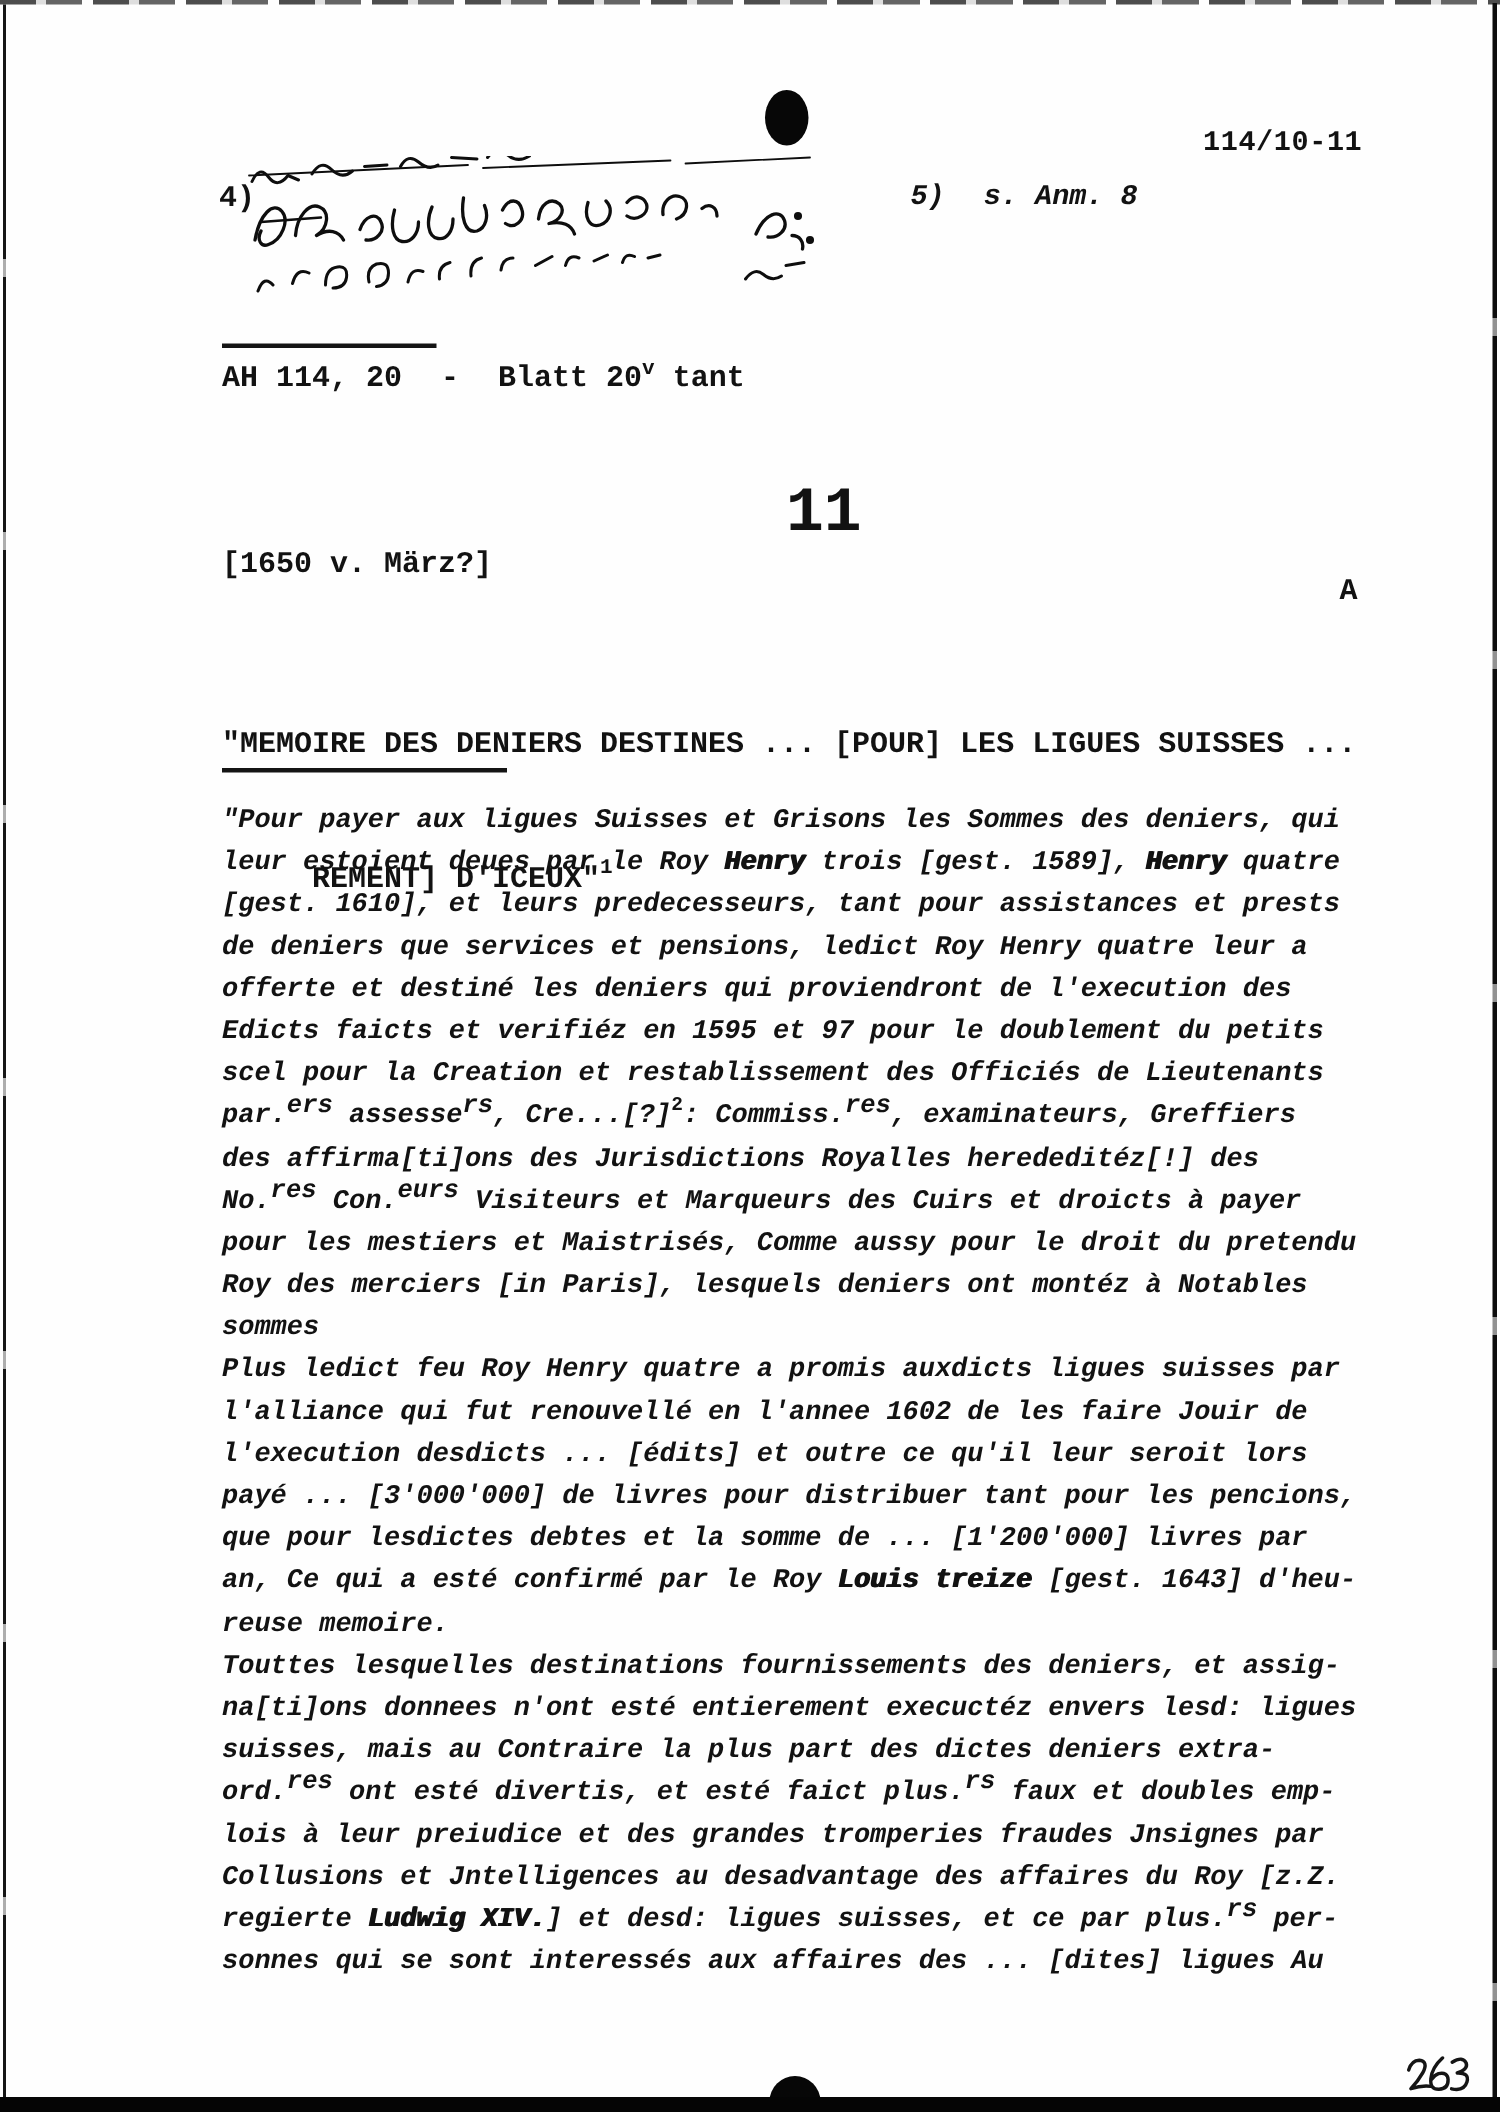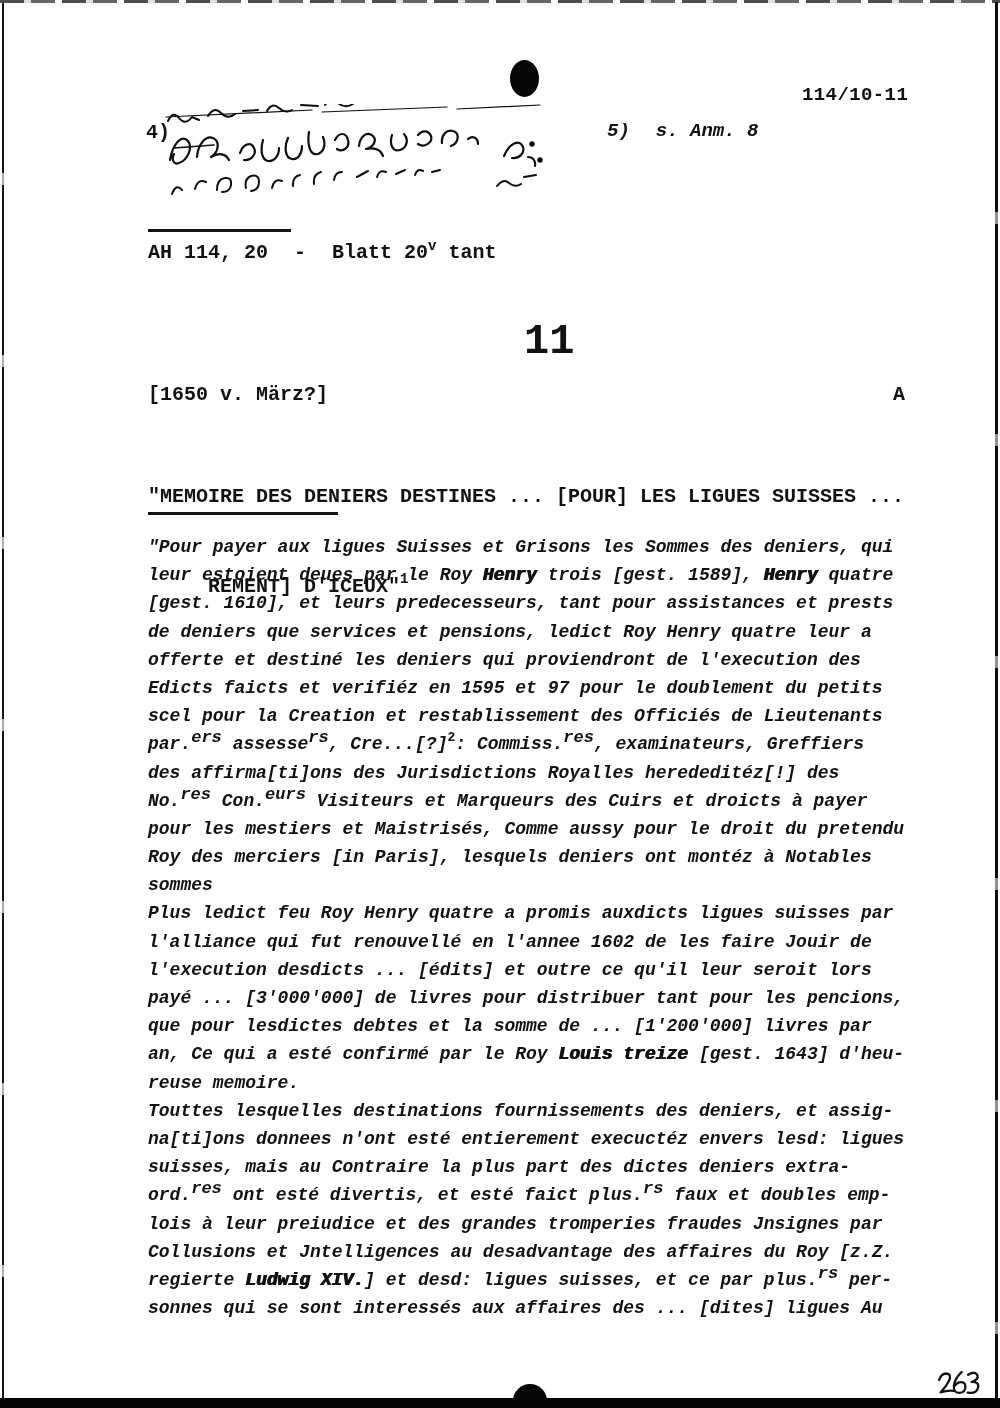--- a/index.html
+++ b/index.html
@@ -24,21 +24,21 @@
   .doc-number{left:802px;top:84px;font-size:19px;letter-spacing:.4px;}
   .note4{left:146px;top:121px;font-size:20px;}
   .note5{left:607px;top:120px;font-size:19px;font-style:italic;display:flex;gap:26px;}
   .rule{background:#141414;height:3px;}
   .rule1{left:148px;top:229px;width:143px;}
   .rule2{left:148px;top:512px;width:190px;}
   .archive{left:148px;top:241px;font-size:20px;}
   .archive .dash{margin:0 26px;}
   .sup-v{font-size:14px;position:relative;top:-8px;}
   .num11{left:502px;top:318px;font-size:42px;margin-left:22px;}
-  .dateline{left:148px;top:383px;font-size:20px;}
+  .dateline{left:148px;top:365px;font-size:20px;}
   .marginal{left:893px;top:383px;font-size:20px;}
   .title{left:148px;top:422px;font-size:20px;line-height:30px;}
   .title .ind{padding-left:60px;}
   .t-sup{font-size:14px;position:relative;top:-9px;}
   
   .body-text{
     left:148px;top:533px;width:775px;
     font-style:italic;font-weight:700;font-size:18px;line-height:28.2px;
     white-space:pre;
   }

